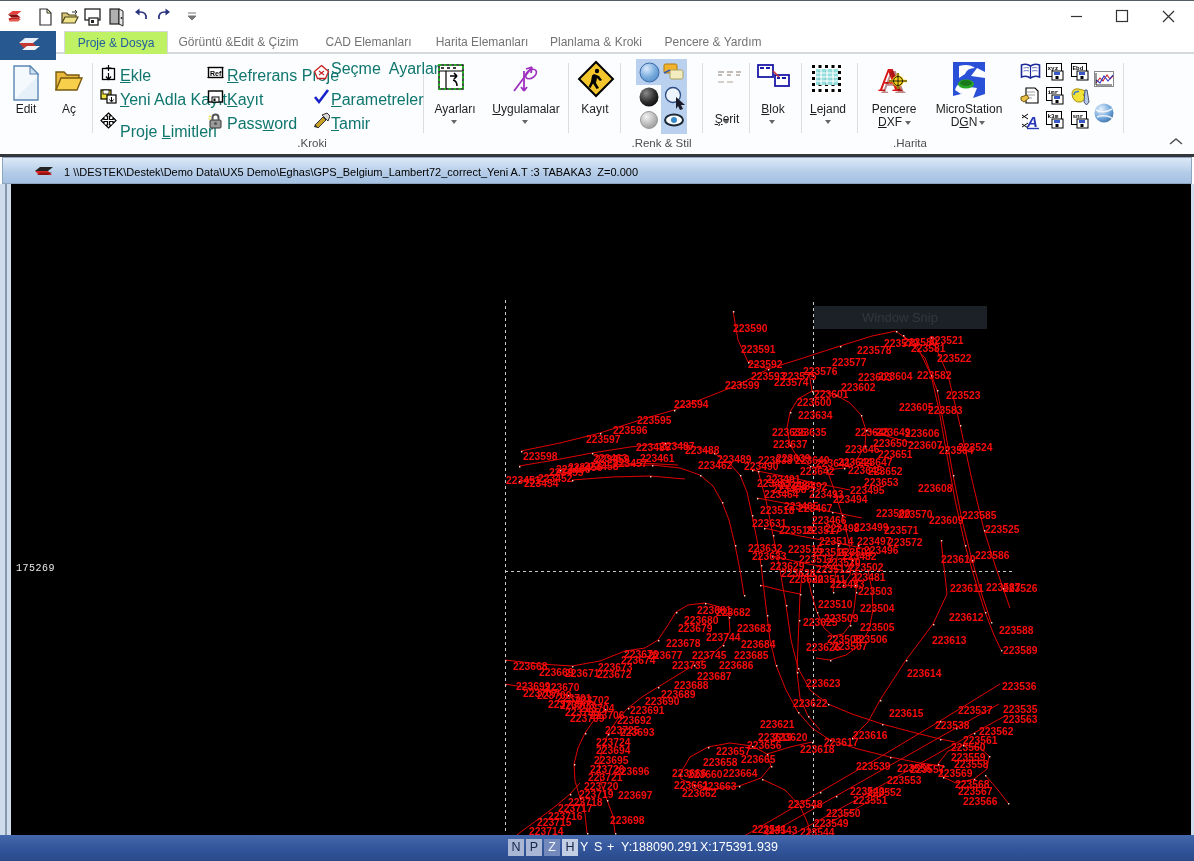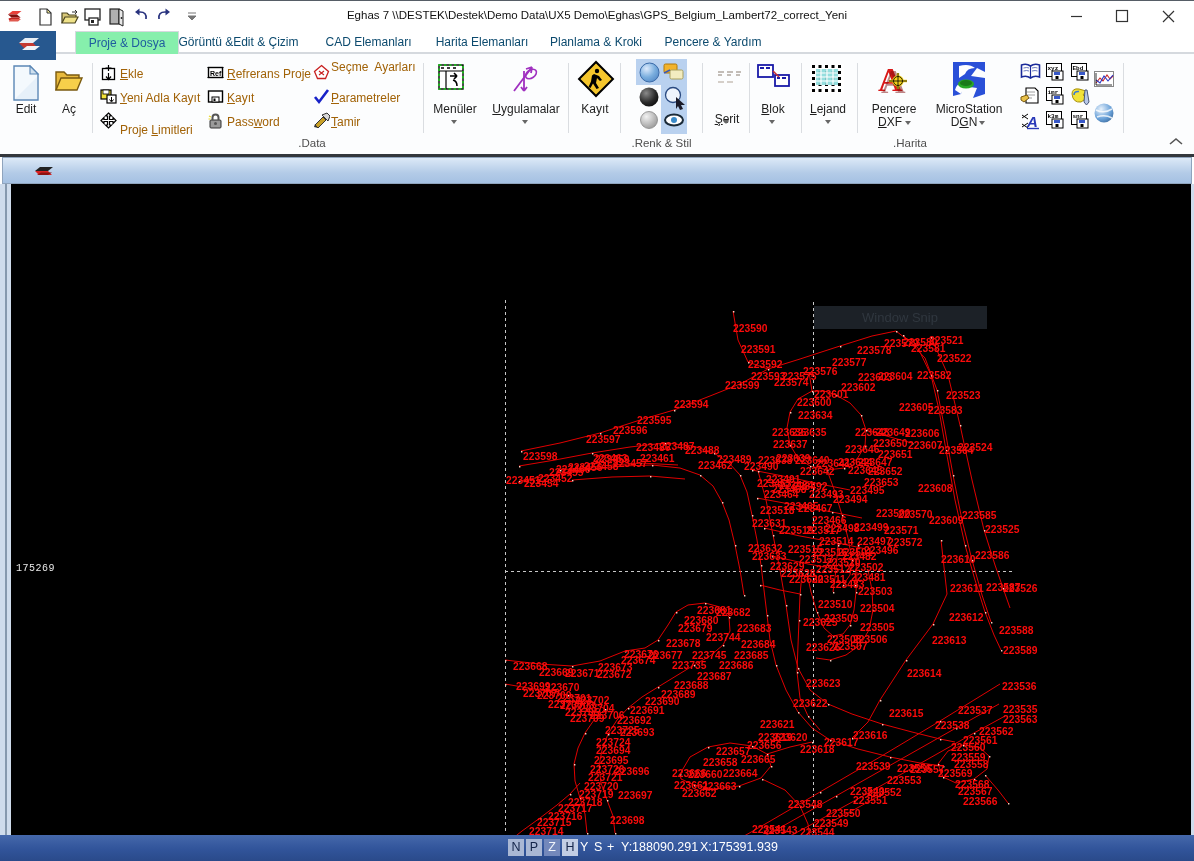--- a/index.html
+++ b/index.html
@@ -1,25 +1,25 @@
 <!DOCTYPE html>
 <html><head><meta charset="utf-8">
 <style>
 *{margin:0;padding:0;box-sizing:border-box}
 html,body{width:1194px;height:861px;overflow:hidden;background:#fff;
 font-family:"Liberation Sans",sans-serif;-webkit-font-smoothing:antialiased}
 .abs{position:absolute}
 #titlebar{position:absolute;left:0;top:0;width:1194px;height:31px;background:#fff;border-top:1px solid #565d66}
 #title{position:absolute;top:8px;left:0;width:100%;text-align:center;font-size:11.5px;color:#111}
 #tabrow{position:absolute;left:0;top:31px;width:1194px;height:22px;background:#fff}
-.tab{position:absolute;top:0;height:22px;font-size:12px;color:#0c4a6e;text-align:center;line-height:22px}
+.tab{position:absolute;top:0;height:22px;font-size:12px;color:#737373;text-align:center;line-height:22px}
 #ribbon{position:absolute;left:0;top:53px;width:1194px;height:101px;background:#fcfdfe;border-top:1px solid #d5d9de}
 .sep{position:absolute;top:9px;height:70px;width:1px;background:#dadde1}
 .glabel{position:absolute;top:83px;font-size:11.5px;color:#4e4e4e;text-align:center}
-.btxt{position:absolute;font-size:12px;color:#a16207;white-space:nowrap}
+.btxt{position:absolute;font-size:16px;color:#0f766e;white-space:nowrap}
 .bigtxt{position:absolute;font-size:12px;color:#1e1e1e;text-align:center;white-space:nowrap}
 .drop{position:absolute;width:0;height:0;border-left:3.5px solid transparent;border-right:3.5px solid transparent;border-top:4px solid #666}
 #ribline{position:absolute;left:0;top:154px;width:1194px;height:3px;background:#33373c}
 #strip{position:absolute;left:2px;top:157px;width:1190px;height:27px;background:linear-gradient(#dcE9f7,#b3cbe7 60%,#a5c1e2);border:1px solid #8fa4bd}
 #striptxt{position:absolute;left:61px;top:8px;font-size:11px;color:#000;white-space:nowrap}
 #canvas{position:absolute;left:0;top:184px;width:1194px;height:651px;background:#000}
 #lb1{position:absolute;left:0;top:184px;width:5px;height:651px;background:#cfdcec}
 #lb2{position:absolute;left:5px;top:184px;width:2px;height:651px;background:#8699ae}
 #lb3{position:absolute;left:7px;top:184px;width:4px;height:651px;background:#cfdcec}
 #rb1{position:absolute;left:1191px;top:184px;width:3px;height:651px;background:#cfdcec}
@@ -53,37 +53,36 @@
  <rect x="0" y="0" width="9" height="15" fill="#b0b0b0" stroke="#222" stroke-width="1.2"></rect>
  <path d="M9 0 l4 2 v15 l-4 -2 z" fill="#e8e8e8" stroke="#222" stroke-width="1"></path>
  <circle cx="11.5" cy="9" r="0.9" fill="#222"></circle>
 </g>
 <path d="M146 18 q1 -7 -6 -7 l-3 0" fill="none" stroke="#28327e" stroke-width="1.7"></path>
 <path d="M139.5 7.5 l-4.5 3.5 l4.5 3.5 z" fill="#28327e"></path>
 <path d="M159 18 q-1 -7 6 -7 l3 0" fill="none" stroke="#28327e" stroke-width="1.7"></path>
 <path d="M165.5 7.5 l4.5 3.5 l-4.5 3.5 z" fill="#28327e"></path>
 <path d="M188 12 h8 M188 15 l4 4 l4 -4 z" fill="#777" stroke="#777" stroke-width="1"></path>
 </svg>
-    <div id="title">Eghas 7 \\DESTEK\Destek\Demo Data\UX5 Demo\Eghas\GPS_Belgium_Lambert72_correct_Yeni</div>
     <svg class="abs" style="right:0;top:0" width="140" height="31">
 <path d="M17 15.5 h11" stroke="#333" stroke-width="1.2"></path>
 <rect x="62.5" y="9.5" width="11" height="11" fill="none" stroke="#333" stroke-width="1.2"></rect>
 <path d="M109 10 l11 11 m0 -11 l-11 11" stroke="#333" stroke-width="1.2"></path>
 </svg>
   </div>
 <div id="tabrow">
     <div class="abs" style="left:0;top:21px;width:1194px;height:1px;background:#d5d9de"></div>
     <div class="abs" style="left:0;top:0;width:56px;height:29px;background:#27588f;z-index:3">
 <svg width="56" height="29">
         <path d="M19 12 l6 -5 h14 l-6 5 z" fill="#e8eef5"></path>
         <path d="M19 12 h14 l5 5 h-14 z" fill="#c43a32"></path>
         <path d="M22 19 l5 -4 h13 l-5 4 z" fill="#f0f4f8"></path>
       </svg>
 </div>
-    <div class="tab" style="left:75px;width:104px;color:#1e5c9e;background:#86efac;border:1px solid #d5d9de;border-bottom:none;height:23px;z-index:2">Proje &amp; Dosya</div>
+    <div class="tab" style="left:64px;width:104px;color:#1e5c9e;background:#bef264;border:1px solid #d5d9de;border-bottom:none;height:23px;z-index:2">Proje &amp; Dosya</div>
     <div class="tab" style="left:159px;width:159px">Görüntü &amp;Edit &amp; Çizim</div>
     <div class="tab" style="left:311px;width:115px">CAD Elemanları</div>
     <div class="tab" style="left:420px;width:124px">Harita Elemanları</div>
     <div class="tab" style="left:536px;width:120px">Planlama &amp; Kroki</div>
     <div class="tab" style="left:650px;width:126px">Pencere &amp; Yardım</div>
   </div>
 <div id="ribbon">
     <div class="sep" style="left:92px"></div>
     <div class="sep" style="left:423px"></div>
     <div class="sep" style="left:568px"></div>
@@ -149,29 +148,29 @@
     <svg class="abs" style="left:313px;top:34px" width="17" height="17">
       <path d="M2 9 l4 5 l9 -12" fill="none" stroke="#1822c8" stroke-width="2.6"></path>
     </svg>
     <div class="btxt" style="left:331px;top:37px"><u>P</u>arametreler</div>
     <svg class="abs" style="left:313px;top:58px" width="17" height="17">
       <path d="M2 13 l8 -8 l3 3 l-8 8 z" fill="#c8a028" stroke="#333" stroke-width="1"></path>
       <path d="M9 3 l5 -2 l3 3 l-2 5 z" fill="#d8d8d8" stroke="#333" stroke-width="1"></path>
       <path d="M1 15 l4 1 l-3 -4 z" fill="#333"></path>
     </svg>
     <div class="btxt" style="left:331px;top:61px"><u>T</u>amir</div>
-    <div class="glabel" style="left:270px;width:84px">.Data</div>
+    <div class="glabel" style="left:270px;width:84px">.Kroki</div>
     <svg class="abs" style="left:437px;top:9px" width="30" height="30">
 <rect x="2" y="2" width="24" height="24" fill="#fff" stroke="#000" stroke-width="1.4"></rect>
 <path d="M2 8 h24 M9 8 v18" stroke="#000" stroke-width="1.2" fill="none"></path>
 <path d="M4 5 h3 m3 0 h3 m3 0 h3" stroke="#000" stroke-width="1.5"></path>
 <rect x="2" y="2" width="24" height="24" fill="none" stroke="#18c818" stroke-width="1.6" stroke-dasharray="2.5 2.5"></rect>
 <path d="M13 13 h7 m0 0 l-3 -3 m3 3 l-3 3 M16 17 q4 1 4 6" stroke="#000" stroke-width="1.6" fill="none"></path>
 </svg>
-    <div class="bigtxt" style="left:425px;top:48px;width:60px">Menüler</div>
+    <div class="bigtxt" style="left:425px;top:48px;width:60px">Ayarları</div>
     <div class="drop" style="left:451px;top:66px"></div>
     <svg class="abs" style="left:510px;top:7px" width="34" height="34">
 <path d="M4 30 L22 6 m0 0 l-6 2 m6 -2 l-1 6" stroke="#a030c0" stroke-width="1.8" fill="none"></path>
 <ellipse cx="21" cy="13" rx="6" ry="4" fill="none" stroke="#a030c0" stroke-width="1.6" transform="rotate(-35 21 13)"></ellipse>
 <path d="M14 10 v20 m0 0 l-3 -4 m3 4 l3 -4" stroke="#a030c0" stroke-width="1.8" fill="none"></path>
 </svg>
     <div class="bigtxt" style="left:490px;top:48px;width:72px"><u>U</u>ygulamalar</div>
     <div class="drop" style="left:522px;top:66px"></div>
     <svg class="abs" style="left:577px;top:6px" width="38" height="38">
 <rect x="7" y="7" width="24" height="24" transform="rotate(45 19 19)" fill="#f5c62c" stroke="#000" stroke-width="2"></rect>
@@ -348,20 +347,21 @@
 <path d="M3 9 l6 -5 l6 5" fill="none" stroke="#555" stroke-width="1.6"></path>
 </svg>
   </div>
 <div id="ribline"></div>
 <div id="strip">
     <svg class="abs" style="left:30px;top:5px" width="24" height="17">
 <path d="M2 8 l5 -4 h13 l-5 4 z" fill="#222"></path>
 <path d="M2 8 h13 l4 4 h-13 z" fill="#d82020"></path>
 <path d="M4 12 l4 -2.5 h11 l-4 2.5 z" fill="#8c1210"></path>
 </svg>
+    <div id="striptxt">1 \\DESTEK\Destek\Demo Data\UX5 Demo\Eghas\GPS_Belgium_Lambert72_correct_Yeni A.T :3 TABAKA3&nbsp; Z=0.000</div>
   </div>
 <div id="canvas"></div>
 <svg width="1194" height="651" viewBox="0 184 1194 651" style="position:absolute;left:0;top:184px">
     <rect x="814" y="306" width="173" height="23" fill="#1c2127"></rect>
     <text x="900" y="322" text-anchor="middle" font-size="13" fill="#30373f">Window Snip</text>
     <line x1="505.5" y1="300" x2="505.5" y2="833" stroke="#c8c8c8" stroke-width="1" stroke-dasharray="3 3"></line>
     <line x1="813.5" y1="302" x2="813.5" y2="833" stroke="#c8c8c8" stroke-width="1" stroke-dasharray="3 3"></line>
     <line x1="505" y1="571.5" x2="1012" y2="571.5" stroke="#c8c8c8" stroke-width="1" stroke-dasharray="3 3"></line>
     <polyline points="733,311 738,340 748,362 768,369" fill="none" stroke="#e00000" stroke-width="1"></polyline>
     <polyline points="521,451 560,443 600,433 640,420 674,410 710,396 740,384 768,369" fill="none" stroke="#e00000" stroke-width="1"></polyline>

